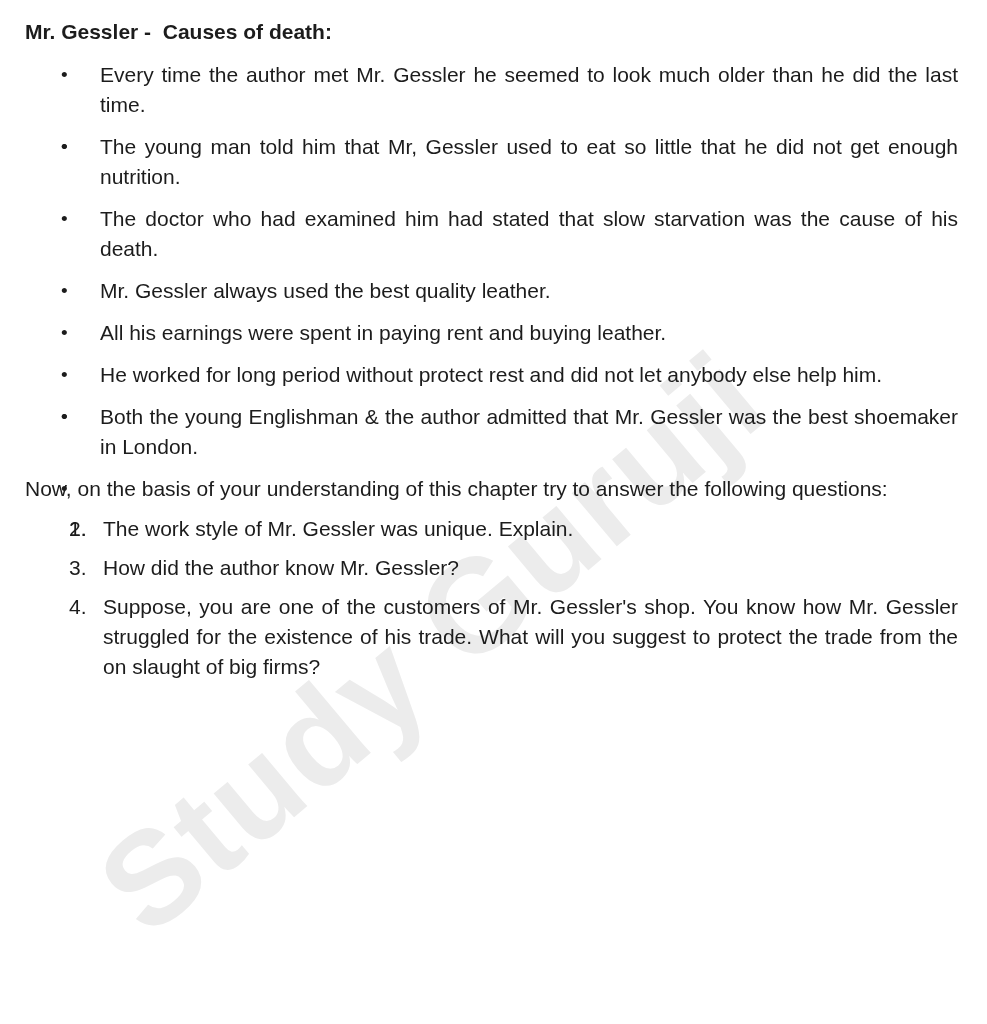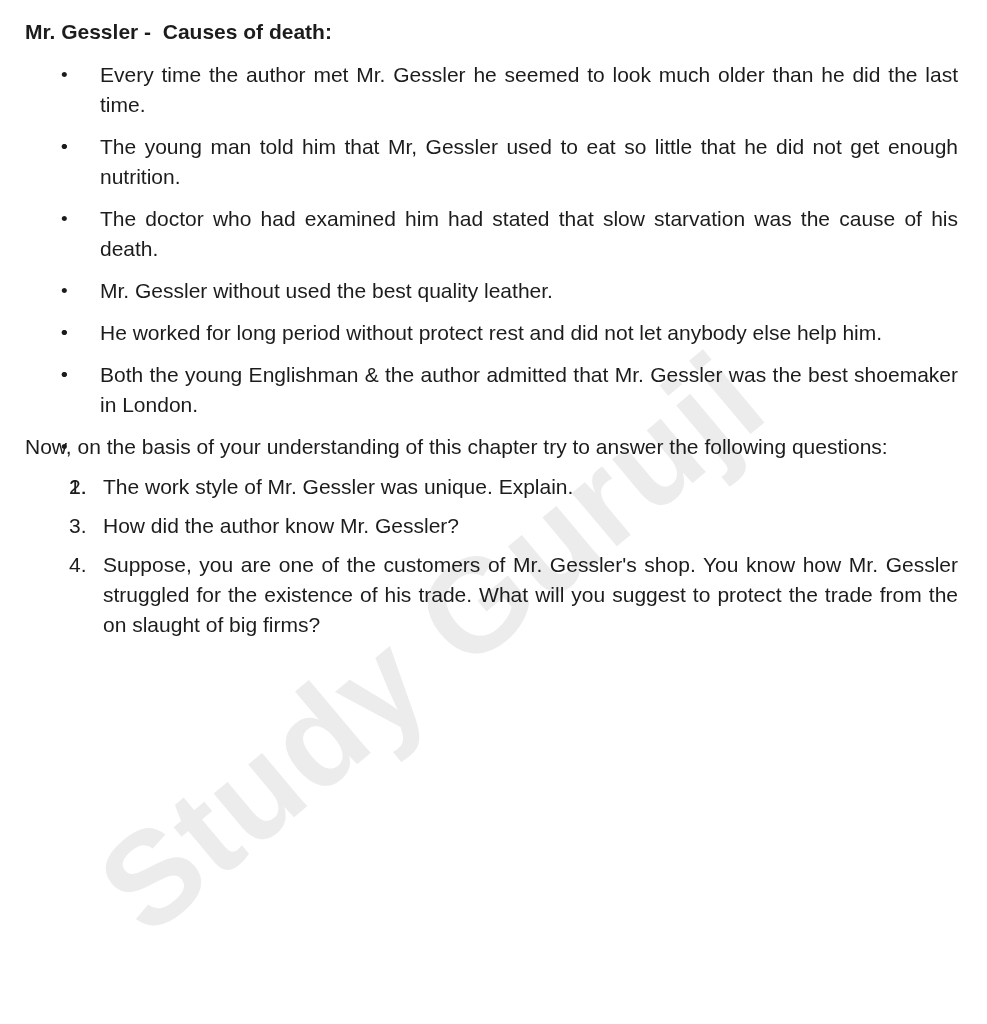--- a/index.html
+++ b/index.html
@@ -112,24 +112,25 @@
       <li>
         <span class="bullet-marker">•</span>
         <span>The young man told him that Mr, Gessler used to eat so little that he did not get enough nutrition.</span>
       </li>
       <li>
         <span class="bullet-marker">•</span>
         <span>The doctor who had examined him had stated that slow starvation was the cause of his death.</span>
       </li>
       <li>
         <span class="bullet-marker">•</span>
-        <span>Mr. Gessler without used the best quality leather.</span>
+        <span>Mr. Gessler always used the best quality leather.</span>
       </li>
       <li>
         <span class="bullet-marker">•</span>
+        <span>All his earnings were spent in paying rent and buying leather.</span>
       </li>
       <li>
         <span class="bullet-marker">•</span>
         <span>He worked for long period without protect rest and did not let anybody else help him.</span>
       </li>
       <li>
         <span class="bullet-marker">•</span>
       </li>
       <li>
         <span class="bullet-marker">•</span>

